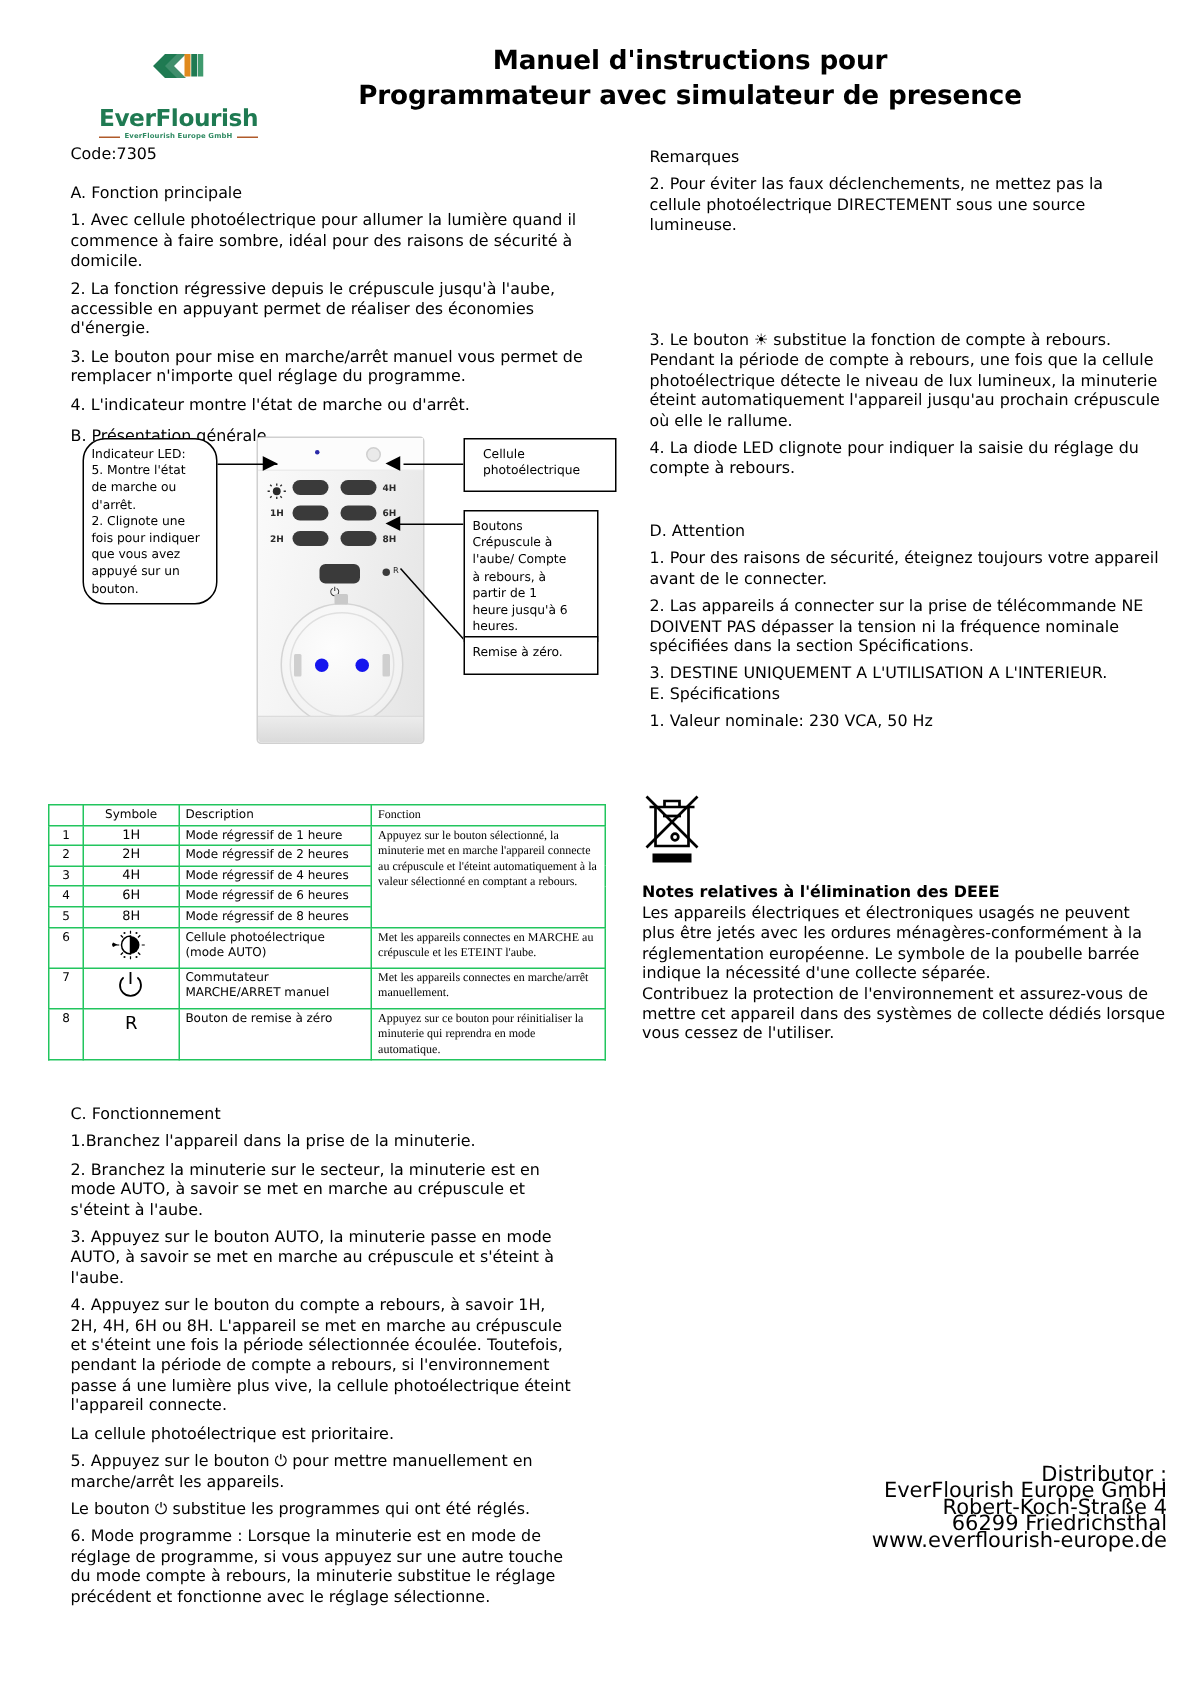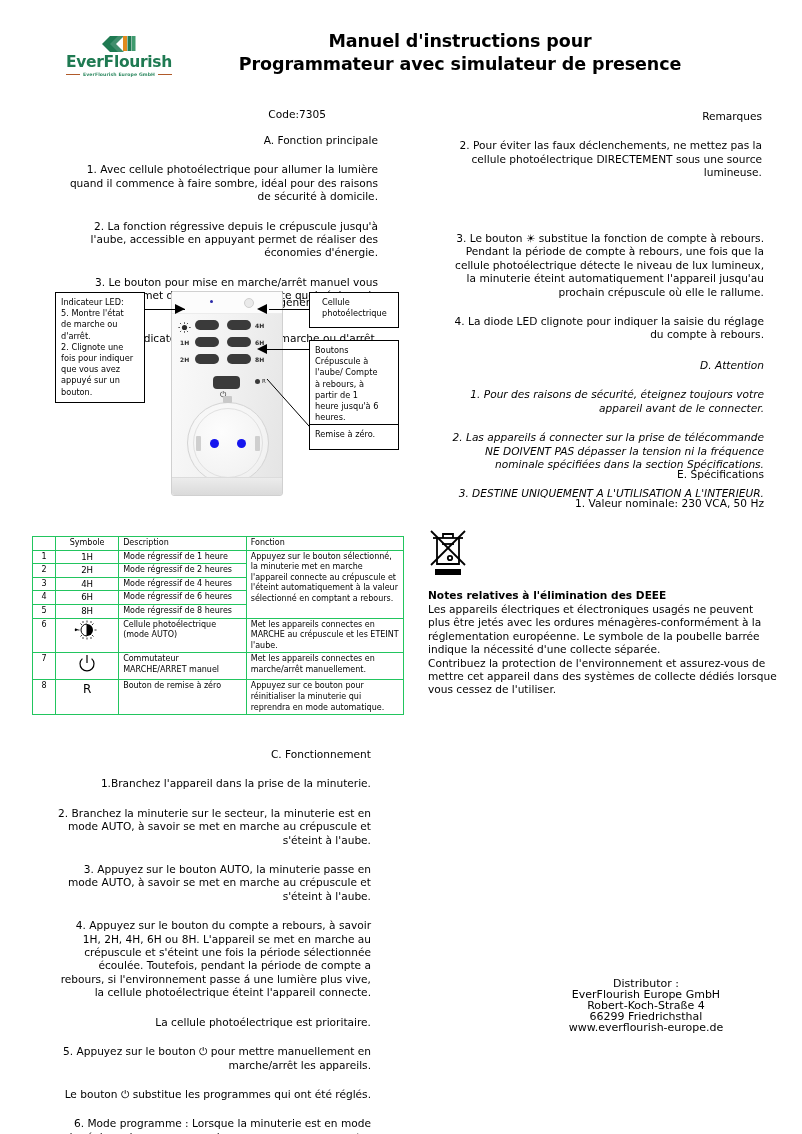--- a/index.html
+++ b/index.html
@@ -38,21 +38,21 @@
     justify-content: center;
     align-items: flex-end;
   }
   .logo-word {
     font-family: "DejaVu Sans", "Liberation Sans", sans-serif;
     font-size: 15.5px;
     font-weight: bold;
     color: #1f7a52;
     letter-spacing: -0.3px;
     line-height: 17px;
-    margin-top: 1px;
+    margin-top: 18px;
   }
   .logo-sub {
     font-size: 4.6px;
     font-weight: bold;
     color: #2f8a62;
     letter-spacing: 0.1px;
     white-space: nowrap;
     margin-top: 1px;
   }
   .logo-rule-wrap {
@@ -77,50 +77,50 @@
     letter-spacing: -0.1px;
   }
 
   
   .tblock {
     position: absolute;
     font-size: 10.6px;
     line-height: 13.4px;
     text-align: left;
   }
-  .tblock p { margin: 16px; text-align: right; }
+  .tblock p { margin: 5px; }
 
   #code-line   { left: 42px;  top: 92px;  width: 300px; }
   #sec-a       { left: 42px;  top: 118px; width: 352px; }
   #sec-b-head  { left: 42px;  top: 280px; width: 300px; }
   #sec-remarks { left: 428px; top: 94px;  width: 350px; }
   #sec-rem3    { left: 428px; top: 216px; width: 352px; }
-  #sec-d       { left: 428px; top: 343px; width: 352px; font-style: italic; }
+  #sec-d       { left: 428px; top: 343px; width: 352px; }
   #sec-e       { left: 428px; top: 452px; width: 352px; }
   #sec-c       { left: 42px;  top: 732px; width: 345px; }
 
   
   #diagram {
     position: absolute;
     left: 50px; top: 285px;
     width: 360px; height: 232px;
   }
   .callout {
     position: absolute;
     border: 1px solid #000;
     background: #fff;
     font-size: 8.2px;
     line-height: 11.2px;
     padding: 4px 5px;
     box-sizing: border-box;
     z-index: 3;
   }
   .callout p { margin: 0; }
-  #callout-led    { left: 5px;   top: 7px;   width: 90px;  }
-  #callout-cell   { left: 259px; top: 7px;   width: 90px;  height: 36px; padding-left: 12px; }
+  #callout-led    { left: 5px;   top: 7px;   width: 90px; border-radius: 15px;  }
+  #callout-cell   { left: 259px; top: 7px;   width: 102px;  height: 36px; padding-left: 12px; }
   #callout-btn    { left: 259px; top: 55px;  width: 90px;  }
   #callout-reset  { left: 259px; top: 139px; width: 90px;  height: 26px; }
 
   #device {
     position: absolute;
     left: 121px; top: 6px;
     width: 112px; height: 205px;
     background: linear-gradient(100deg,#fbfbfb 0%,#f2f2f2 45%,#e4e4e4 100%);
     border: 1px solid #d0d0d0;
     border-radius: 3px;
@@ -250,21 +250,21 @@
     border: 1px solid #22c55e;
     padding: 1px 4px;
     vertical-align: top;
     text-align: left;
     font-weight: normal;
   }
   #symtable th { font-weight: normal; }
   .col-num  { width: 16px;  text-align: center !important; }
   .col-sym  { width: 58px;  text-align: center !important; }
   .col-desc { width: 130px; }
-  .col-func { width: 164px; }
+  .col-func { width: 164px; font-family: Liberation Serif, serif; }
   .sym-text { font-size: 8.6px; }
   .func-merge { vertical-align: top; }
   .sym-icon {
     font-size: 15px;
     line-height: 17px;
     display: block;
     text-align: center;
   }
   .sym-r {
     font-size: 12px;
@@ -289,24 +289,24 @@
   #weee-body {
     font-size: 10.6px;
     line-height: 13.4px;
     margin-top: 1px;
   }
   #weee-body p { margin: 0; }
 
   
   #distributor {
     position: absolute;
-    right: 36px; top: 978px;
+    right: 24px; top: 978px;
     width: 240px;
-    text-align: center;
-    font-size: 11px;
+    text-align: right;
+    font-size: 14px;
     line-height: 11px;
     color: #000;
   }
   #distributor p { margin: 0; }
 </style>
 </head>
 <body>
 
 <div id="page">
 

